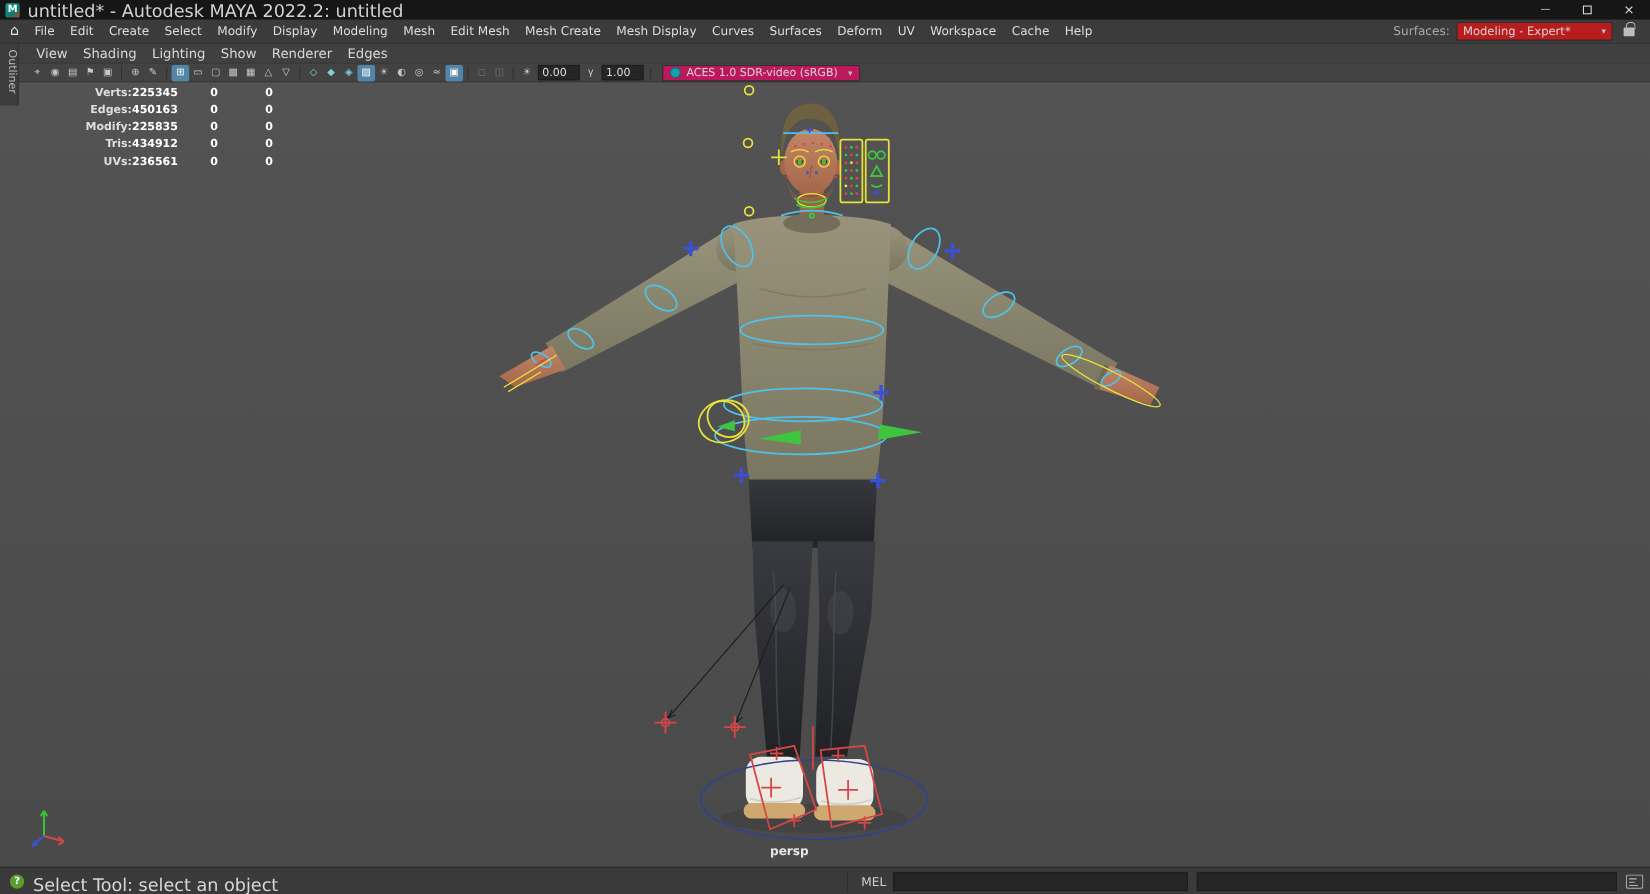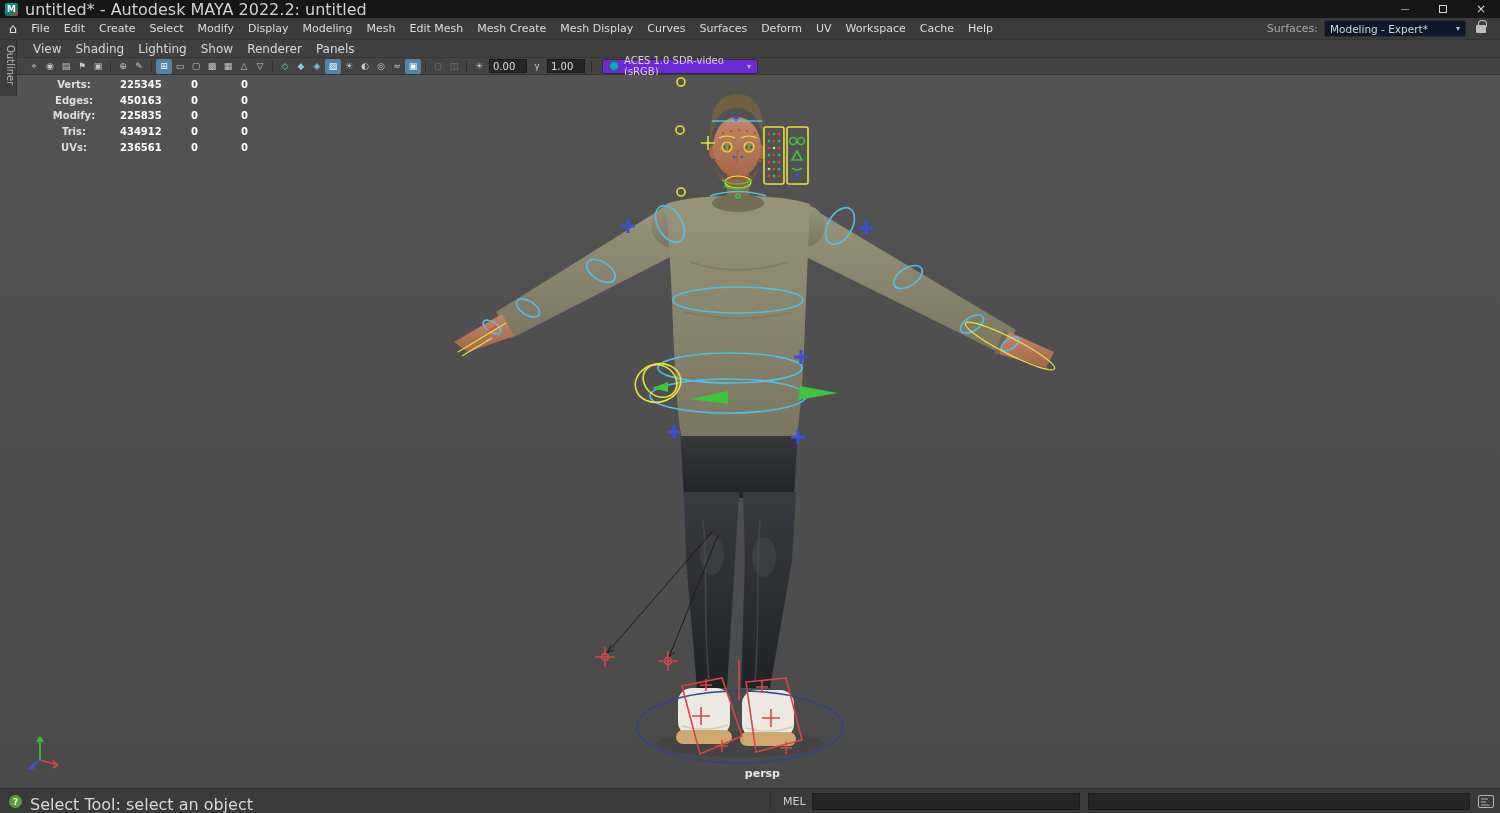--- a/index.html
+++ b/index.html
@@ -15,52 +15,52 @@
   .win-btn{width:38px;height:18px;display:flex;align-items:center;justify-content:center;color:#d8d8d8;font-size:9px}
   .max-box{width:8px;height:8px;border:1px solid #d8d8d8;display:inline-block}
 
   
   .menubar{height:22px;background:#3b3b3b;display:flex;align-items:center;padding:0 8px 0 6px;border-bottom:1px solid #343434;flex:0 0 auto}
   .home{color:#e0e0e0;font-size:13px;padding:0 7px 0 3px}
   .menu-items{display:flex;height:100%}
   .menu-item{padding:0 7px;line-height:22px;color:#dcdcdc;white-space:nowrap}
   .spacer{flex:1}
   .ws-label{color:#a8a8a8;margin-right:6px}
-  .ws-select{width:142px;height:17px;background:#0f172a;border:1px solid #2d2d2d;border-radius:2px;display:flex;align-items:center;padding:0 5px;color:#d5d5d5;font-size:10.5px}
+  .ws-select{width:142px;height:17px;background:#b91c1c;border:1px solid #2d2d2d;border-radius:2px;display:flex;align-items:center;padding:0 5px;color:#d5d5d5;font-size:10.5px}
   .ws-select .caret{margin-left:auto;font-size:8px;color:#bdbdbd}
   .lock{position:relative;width:10px;height:8px;background:#bdbdbd;border-radius:1px;margin:0 6px 0 10px}
   .lock::before{content:"";position:absolute;top:-5px;left:1.5px;width:7px;height:6px;border:1.5px solid #bdbdbd;border-bottom:none;border-radius:4px 4px 0 0}
 
   
   .panelmenu{height:18px;background:#404040;display:flex;align-items:center;padding-left:26px;border-bottom:1px solid #373737;flex:0 0 auto}
   .panelmenu .menu-item{line-height:18px;font-size:12px;color:#d8d8d8}
 
   
   .icontoolbar{height:17px;background:#434343;display:flex;align-items:center;padding-left:26px;border-bottom:1px solid #333;flex:0 0 auto}
   .ticon{width:16px;height:15px;display:flex;align-items:center;justify-content:center;font-size:9px;color:#c6c6c6;border-radius:2px;flex:0 0 auto}
   .ticon.teal{color:#7fd0cf}
   .ticon.active{background:var(--accent);color:#fff}
   .ticon.disabled{opacity:.35}
   .tsep{width:1px;height:11px;background:#303030;margin:0 4px;flex:0 0 auto}
   .tfield{width:38px;height:14px;background:#262626;border:1px solid #1c1c1c;color:#ddd;font-size:10px;padding:0 3px;font-family:inherit;margin:0 2px}
-  .cs-select{margin-left:6px;height:15px;width:156px;background:#6d28d9;border:1px solid #2f2f2f;border-radius:2px;display:flex;align-items:center;gap:5px;padding:0 6px;color:#d8d8d8;font-size:10px}
+  .cs-select{margin-left:6px;height:15px;width:180px;background:#be185d;border:1px solid #2f2f2f;border-radius:2px;display:flex;align-items:center;gap:5px;padding:0 6px;color:#d8d8d8;font-size:10px}
   .cs-dot{width:10px;height:10px;border-radius:50%;background:#17a0ad;border:1px solid #0d6f78;flex:0 0 auto}
   .cs-select .caret{margin-left:auto;font-size:8px;color:#bbb}
 
   
   .outliner-tab{position:absolute;left:0;top:40px;width:17px;height:56px;background:#3c3c3c;color:#b8b8b8;writing-mode:vertical-rl;font-size:10px;padding-top:5px;text-align:left;border-right:1px solid #333;z-index:6}
 
   
   .viewport{position:relative;height:713px;background:linear-gradient(#535353,#4a4a4a);overflow:hidden;flex:0 0 auto}
   .vp-svg{position:absolute;left:0;top:0;width:1500px;height:713px}
   .hud{position:absolute;left:28px;top:2px;z-index:4}
   .hud-row{display:grid;grid-template-columns:92px 30px 48px 50px;line-height:15.7px;font-size:10px;font-weight:bold}
-  .hud-row .hl{color:#dedede;text-align:center}
+  .hud-row .hl{color:#dedede;text-align:right}
   .hud-row .hv,.hud-row .h2,.hud-row .h3{color:#fff;text-align:right}
-  .persp-label{position:absolute;left:700px;top:692px;width:80px;text-align:right;color:#e6e6e6;font-weight:bold;font-size:11px;z-index:4}
+  .persp-label{position:absolute;left:700px;top:692px;width:80px;text-align:left;color:#e6e6e6;font-weight:bold;font-size:11px;z-index:4}
 
   
   .rc{stroke:var(--rig-cyan);fill:none;stroke-width:1.6}
   .ry{stroke:var(--rig-yellow);fill:none;stroke-width:1.6}
   .ryt{stroke:var(--rig-yellow);fill:none;stroke-width:1.2}
   .rg{stroke:var(--rig-green);fill:none;stroke-width:1.6}
   .rgf{fill:var(--rig-green);stroke:none}
   .rr{stroke:var(--rig-red);fill:none;stroke-width:1.6}
   .rb{stroke:var(--rig-blue);fill:none;stroke-width:3}
   .rnavy{stroke:var(--rig-navy);fill:none;stroke-width:1.4}
@@ -127,21 +127,21 @@
 
   <div class="outliner-tab">Outliner</div>
 
   <nav class="panelmenu">
 
   <span class="menu-item">View</span>
       <span class="menu-item">Shading</span>
       <span class="menu-item">Lighting</span>
       <span class="menu-item">Show</span>
       <span class="menu-item">Renderer</span>
-      <span class="menu-item">Panels</span>
+      <span class="menu-item">Edges</span>
     </nav>
 
   <div class="icontoolbar">
     <div style="display:flex;align-items:center">
 
     <span class="ticon">⌖</span>
         <span class="ticon">◉</span>
         <span class="ticon">▤</span>
         <span class="ticon">⚑</span>
         <span class="ticon">▣</span>

